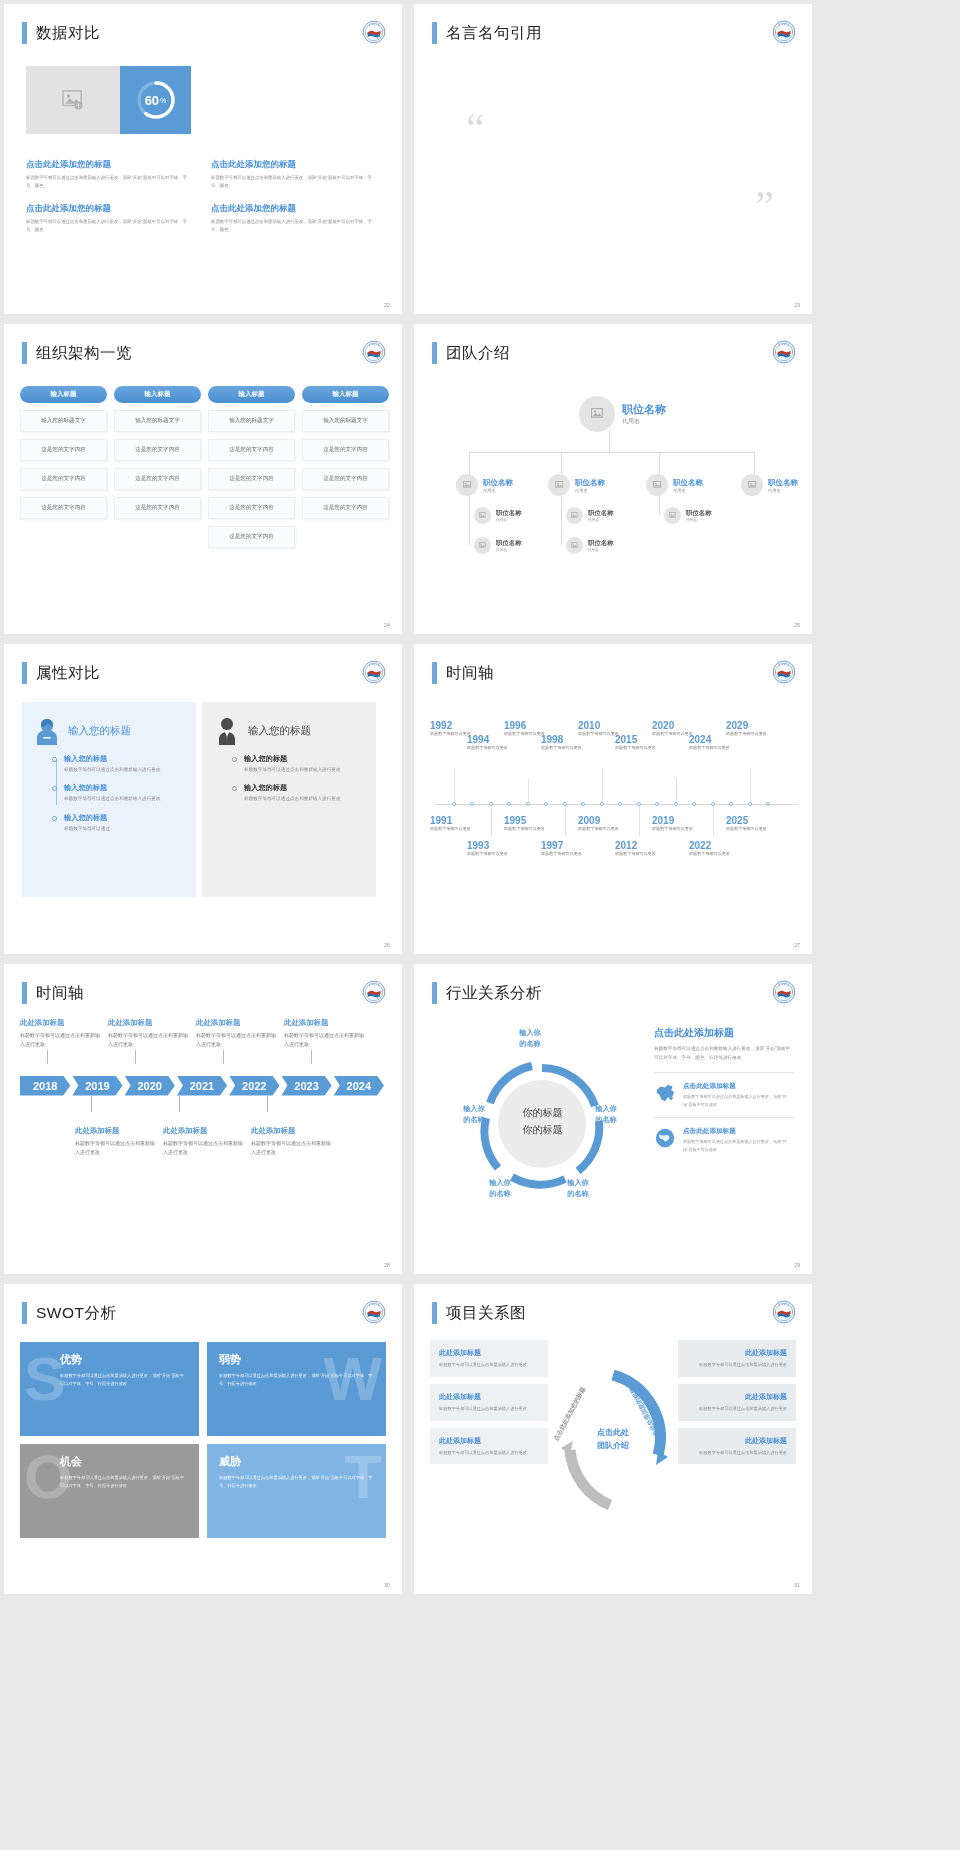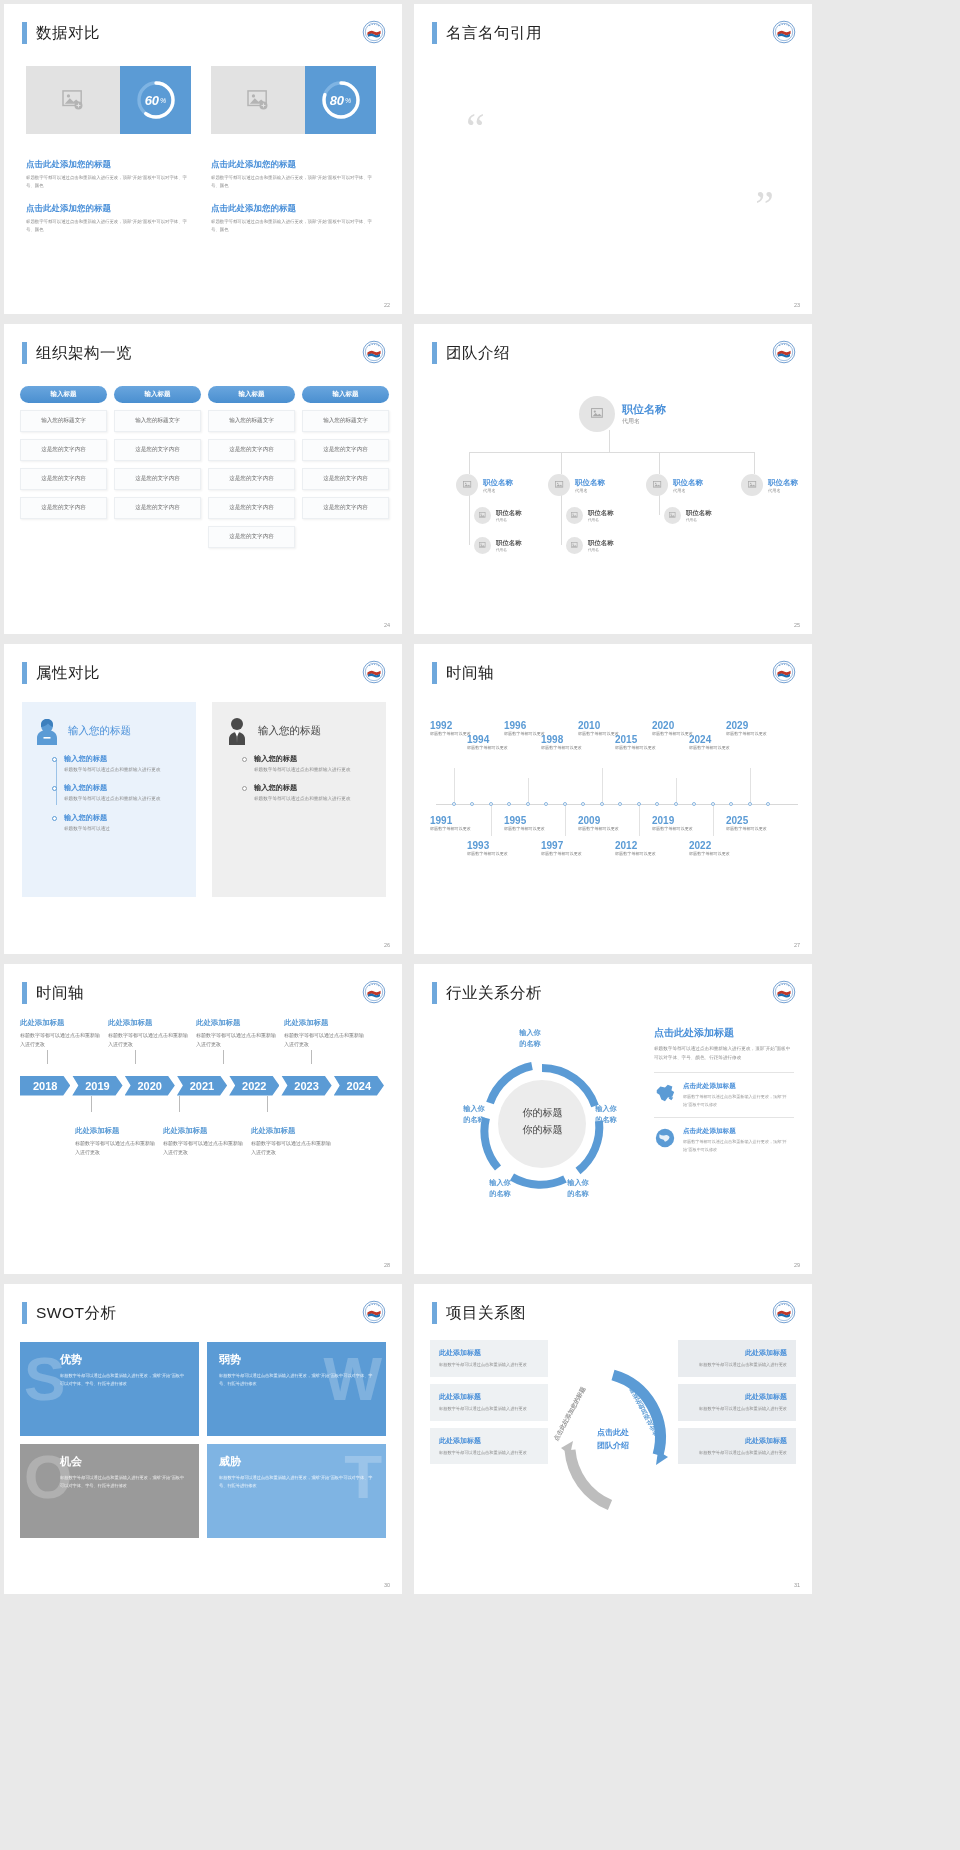--- a/index.html
+++ b/index.html
@@ -26,21 +26,21 @@
   
   .s-head { position:absolute; top:18px; left:18px; display:flex; align-items:flex-end; }
   .s-bar { width:5px; height:22px; background:#6fa8dc; margin-right:9px; }
   .s-title { font-size:15.5px; color:#222; letter-spacing:.5px; }
   .logo { position:absolute; top:16px; right:16px; width:24px; height:24px; }
   .pagenum { position:absolute; bottom:6px; right:12px; font-size:5.5px; color:#999; }
 
   .blue { color:#4a90d9; }
 
   
-  .s22-row { position:absolute; top:62px; left:22px; display:flex; gap:20px;font-style:italic; }
+  .s22-row { position:absolute; top:62px; left:22px; display:flex; gap:20px; }
   .s22-card { width:165px; height:68px; display:flex; }
   .s22-img { width:94px; background:#e2e2e2; display:flex; align-items:center; justify-content:center; }
   .s22-pct { flex:1; background:#5b9bd5; display:flex; align-items:center; justify-content:center; position:relative; }
   .ring { width:44px; height:44px; position:relative; }
   .ring svg { display:block; }
   .ring-txt { position:absolute; inset:0; display:flex; align-items:center; justify-content:center; color:#fff; font-size:13px; font-weight:bold; }
   .ring-txt small { font-size:7px; font-weight:normal; margin-left:1px; }
   .s22-txtwrap { position:absolute; top:155px; left:22px; display:flex; gap:20px; }
   .s22-col { width:165px; }
   .s22-h { font-size:8.5px; font-weight:bold; color:#4a90d9; margin-bottom:3px; }
@@ -59,21 +59,21 @@
 
   
   .team { position:absolute; inset:0; }
   .tnode { position:absolute; display:flex; align-items:center; }
   .tavatar { border-radius:50%; background:#e4e4e4; display:flex; align-items:center; justify-content:center; }
   .tname { font-weight:bold; color:#4a90d9; }
   .tsub { color:#8d8d8d; }
   .tline { position:absolute; background:#dcdcdc; }
 
   
-  .p26 { position:absolute; top:58px; left:18px; display:flex; gap:16px; }
+  .p26 { position:absolute; top:58px; left:18px; display:flex; gap:6px; }
   .p26box { width:174px; height:195px; padding:14px 12px; position:relative; }
   .p26box.a { background:#eaf2fb; }
   .p26box.b { background:#efefef; }
   .p26-top { display:flex; align-items:center; gap:8px; margin-bottom:8px; }
   .p26-h { font-size:10.5px; }
   .p26-items { padding-left:30px; position:relative; }
   .p26-rail { position:absolute; left:22px; top:6px; bottom:28px; width:1px; }
   .p26-item { margin-bottom:9px; position:relative; }
   .p26-dot { position:absolute; left:-12px; top:3px; width:5px; height:5px; border-radius:50%; background:#fff; }
   .p26-it { font-size:7.2px; font-weight:bold; margin-bottom:2px; }
@@ -166,43 +166,20 @@
             </svg>
         </div>
         <div class="s22-pct">
           <div class="ring">
             <svg width="44" height="44" viewBox="0 0 44 44">
                 <circle cx="22" cy="22" r="17" fill="none" stroke="#7fb4e3" stroke-width="3.4"></circle>
                 <circle cx="22" cy="22" r="17" fill="none" stroke="#ffffff" stroke-width="3.4" stroke-linecap="round" stroke-dasharray="64 107" transform="rotate(-90 22 22)"></circle>
               </svg>
             <div class="ring-txt">
                 <span>60</span>
-                <small>%</small>
-              </div>
-          </div>
-        </div>
-      </div>
-      <div class="s22-card">
-        <div class="s22-img">
-          <svg width="22" height="20" viewBox="0 0 24 22">
-              <rect x="1" y="1" width="20" height="16" fill="none" stroke="#b4b4b4" stroke-width="1.6"></rect>
-              <circle cx="7" cy="6.5" r="1.8" fill="#b4b4b4"></circle>
-              <path d="M3 15 l5.5-6 4 4 3-2.5 5 4.5z" fill="#b4b4b4"></path>
-              <circle cx="18" cy="17" r="4.4" fill="#b4b4b4"></circle>
-              <path d="M18 14.8v4.4M15.8 17h4.4" stroke="#e2e2e2" stroke-width="1.1"></path>
-            </svg>
-        </div>
-        <div class="s22-pct">
-          <div class="ring">
-            <svg width="44" height="44" viewBox="0 0 44 44">
-                <circle cx="22" cy="22" r="17" fill="none" stroke="#7fb4e3" stroke-width="3.4"></circle>
-                <circle cx="22" cy="22" r="17" fill="none" stroke="#ffffff" stroke-width="3.4" stroke-linecap="round" stroke-dasharray="85 86" transform="rotate(-90 22 22)"></circle>
-              </svg>
-            <div class="ring-txt">
-                <span>80</span>
                 <small>%</small>
               </div>
           </div>
         </div>
       </div>
     </div>
 
     <div class="s22-txtwrap">
       <div class="s22-col">
         <div class="s22-h">点击此处添加您的标题</div>

